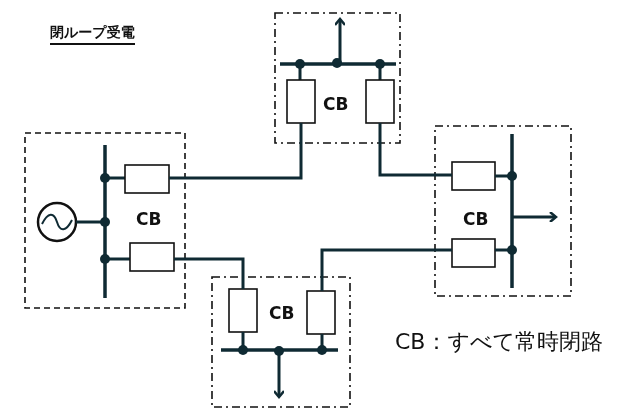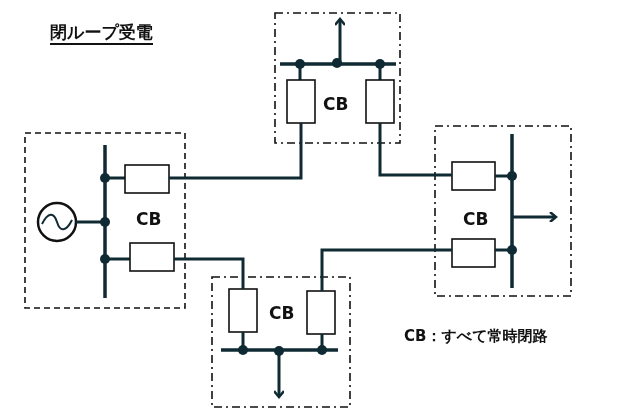--- a/index.html
+++ b/index.html
@@ -5,22 +5,22 @@
   html, body { margin: 0; padding: 0; background: #ffffff; }
   body { width: 643px; height: 419px; position: relative; overflow: hidden; font-family: "DejaVu Sans", sans-serif; }
   svg { position: absolute; left: 0; top: 0; }
   .wire { stroke: #0f2a33; stroke-width: 3; fill: none; }
   .bus { stroke: #0f2a33; stroke-width: 3.5; fill: none; }
   .cb { stroke: #111; stroke-width: 1.6; fill: #fff; }
   .dot { fill: #0f2a33; }
   .box-dash { stroke: #111; stroke-width: 1.6; fill: none; stroke-dasharray: 6 4; }
   .box-dashdot { stroke: #111; stroke-width: 1.6; fill: none; stroke-dasharray: 8 4 2 4; }
   .label { font-family: "DejaVu Sans", sans-serif; font-size: 17px; font-weight: bold; fill: #111; }
-  .title { position: absolute; left: 50px; top: 22px; font-size: 17px; font-weight: bold; color: #111; border-bottom: 2px solid #111; line-height: 20px; padding-bottom: 1px; }
-  .note { position: absolute; left: 404px; top: 327px; font-size: 15px; font-weight: bold; color: #111; }
+  .title { position: absolute; left: 50px; top: 22px; font-size: 14px; font-weight: bold; color: #111; border-bottom: 2px solid #111; line-height: 20px; padding-bottom: 1px; }
+  .note { position: absolute; left: 395px; top: 327px; font-size: 22px; font-weight: normal; color: #111; }
 </style>
 </head>
 <body>
 
 <div class="title">閉ループ受電</div>
 <div class="note">CB：すべて常時閉路</div>
 
 <svg width="643" height="419" viewBox="0 0 643 419">
   <defs>
     <marker id="arr" markerWidth="10" markerHeight="10" refX="6" refY="5" orient="auto" markerUnits="userSpaceOnUse">

